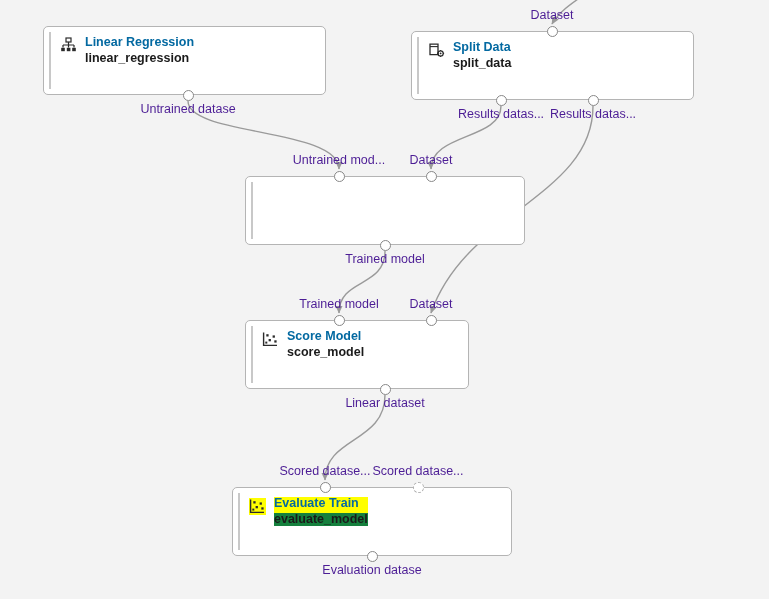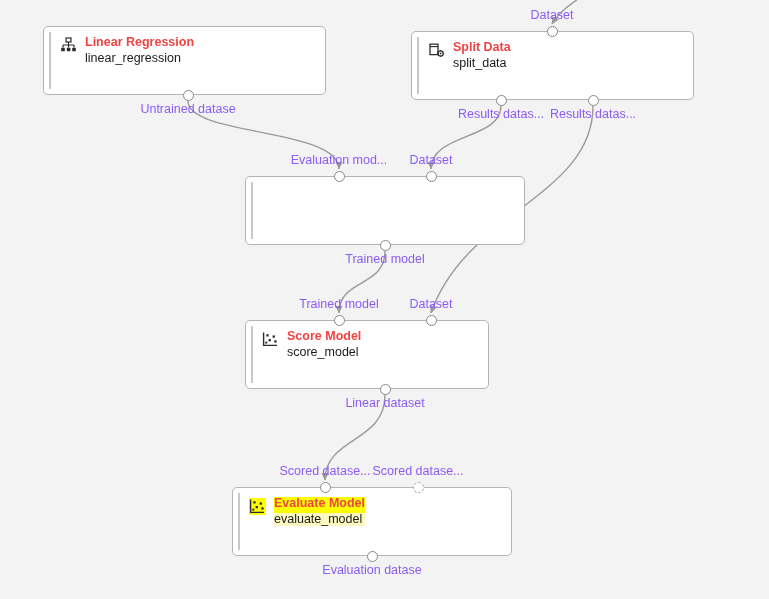--- a/index.html
+++ b/index.html
@@ -87,27 +87,27 @@
     display: block;
   }
   .node-text {
     display: flex;
     flex-direction: column;
     line-height: 1.0;
   }
   .node-title {
     font-size: 12.5px;
     font-weight: bold;
-    color: #ef4444;
+    color: #0369a1;
     white-space: nowrap;
     padding-bottom: 3px;
   }
   .node-sub {
     font-size: 12.5px;
-    font-weight: normal;
+    font-weight: bold;
     color: #1a1a1a;
     white-space: nowrap;
     padding-bottom: 1px;
   }
 
   .port {
     position: absolute;
     width: 11px;
     height: 11px;
     margin-left: -5.5px;
@@ -118,21 +118,21 @@
     box-sizing: border-box;
   }
   .port.optional {
     border-style: dashed;
     border-color: #b0b0b0;
   }
 
   .port-label {
     position: absolute;
     font-size: 12.5px;
-    color: #8b5cf6;
+    color: #4c1d95;
     white-space: nowrap;
     transform: translateX(-50%);
     pointer-events: none;
     text-align: center;
   }
 </style>
 </head>
 <body>
 
 <div id="canvas">
@@ -188,21 +188,21 @@
     </svg></span>
           <div class="node-text">
             <div class="node-title hl">Split Data</div>
             <div class="node-sub hl">split_data</div>
           </div>
         </div>
       </div>
       <div class="node" style="left: 245px; top: 176px; width: 280px; height: 69px;">
         <div class="node-accent"></div>
       </div>
-      <div class="node" style="left: 245px; top: 320px; width: 244px; height: 69px; padding-left: 13px;">
+      <div class="node" style="left: 245px; top: 320px; width: 224px; height: 69px; padding-left: 13px;">
         <div class="node-accent"></div>
         <div class="node-body">
           <span class="node-icon hl">
     <svg viewBox="0 0 17 17" xmlns="http://www.w3.org/2000/svg">
       <path d="M1.6 1.6 V14.4 H15" fill="none" stroke="#2b2b2b" stroke-width="1.4"></path>
       <rect x="4.3" y="3.2" width="2.3" height="2.3" fill="#2b2b2b"></rect>
       <rect x="10.6" y="4.4" width="2.3" height="2.3" fill="#2b2b2b"></rect>
       <rect x="6.6" y="8.0" width="2.3" height="2.3" fill="#2b2b2b"></rect>
       <rect x="12.3" y="9.3" width="2.3" height="2.3" fill="#2b2b2b"></rect>
       <rect x="3.3" y="10.6" width="2.0" height="2.0" fill="#2b2b2b"></rect>
@@ -219,32 +219,32 @@
           <span class="node-icon hl" style="background: rgb(255, 255, 0);">
     <svg viewBox="0 0 17 17" xmlns="http://www.w3.org/2000/svg">
       <path d="M1.6 1.6 V14.4 H15" fill="none" stroke="#2b2b2b" stroke-width="1.4"></path>
       <rect x="4.3" y="3.2" width="2.3" height="2.3" fill="#2b2b2b"></rect>
       <rect x="10.6" y="4.4" width="2.3" height="2.3" fill="#2b2b2b"></rect>
       <rect x="6.6" y="8.0" width="2.3" height="2.3" fill="#2b2b2b"></rect>
       <rect x="12.3" y="9.3" width="2.3" height="2.3" fill="#2b2b2b"></rect>
       <rect x="3.3" y="10.6" width="2.0" height="2.0" fill="#2b2b2b"></rect>
     </svg></span>
           <div class="node-text">
-            <div class="node-title hl" style="background: rgb(255, 255, 0);">Evaluate Model</div>
-            <div class="node-sub hl" style="background: #fef9c3;">evaluate_model</div>
+            <div class="node-title hl" style="background: rgb(255, 255, 0);">Evaluate Train</div>
+            <div class="node-sub hl" style="background: #15803d;">evaluate_model</div>
           </div>
         </div>
       </div>
     </div>
   <div id="label-layer">
       <div class="port-label" style="left: 552px; top: 8px;">Dataset</div>
       <div class="port-label" style="left: 188px; top: 102px;">Untrained datase</div>
       <div class="port-label" style="left: 501px; top: 107px;">Results datas...</div>
       <div class="port-label" style="left: 593px; top: 107px;">Results datas...</div>
-      <div class="port-label" style="left: 339px; top: 153px;">Evaluation mod...</div>
+      <div class="port-label" style="left: 339px; top: 153px;">Untrained mod...</div>
       <div class="port-label" style="left: 431px; top: 153px;">Dataset</div>
       <div class="port-label" style="left: 385px; top: 252px;">Trained model</div>
       <div class="port-label" style="left: 339px; top: 297px;">Trained model</div>
       <div class="port-label" style="left: 431px; top: 297px;">Dataset</div>
       <div class="port-label" style="left: 385px; top: 396px;">Linear dataset</div>
       <div class="port-label" style="left: 325px; top: 464px;">Scored datase...</div>
       <div class="port-label" style="left: 418px; top: 464px;">Scored datase...</div>
       <div class="port-label" style="left: 372px; top: 563px;">Evaluation datase</div>
     </div>
   <div id="port-layer">

